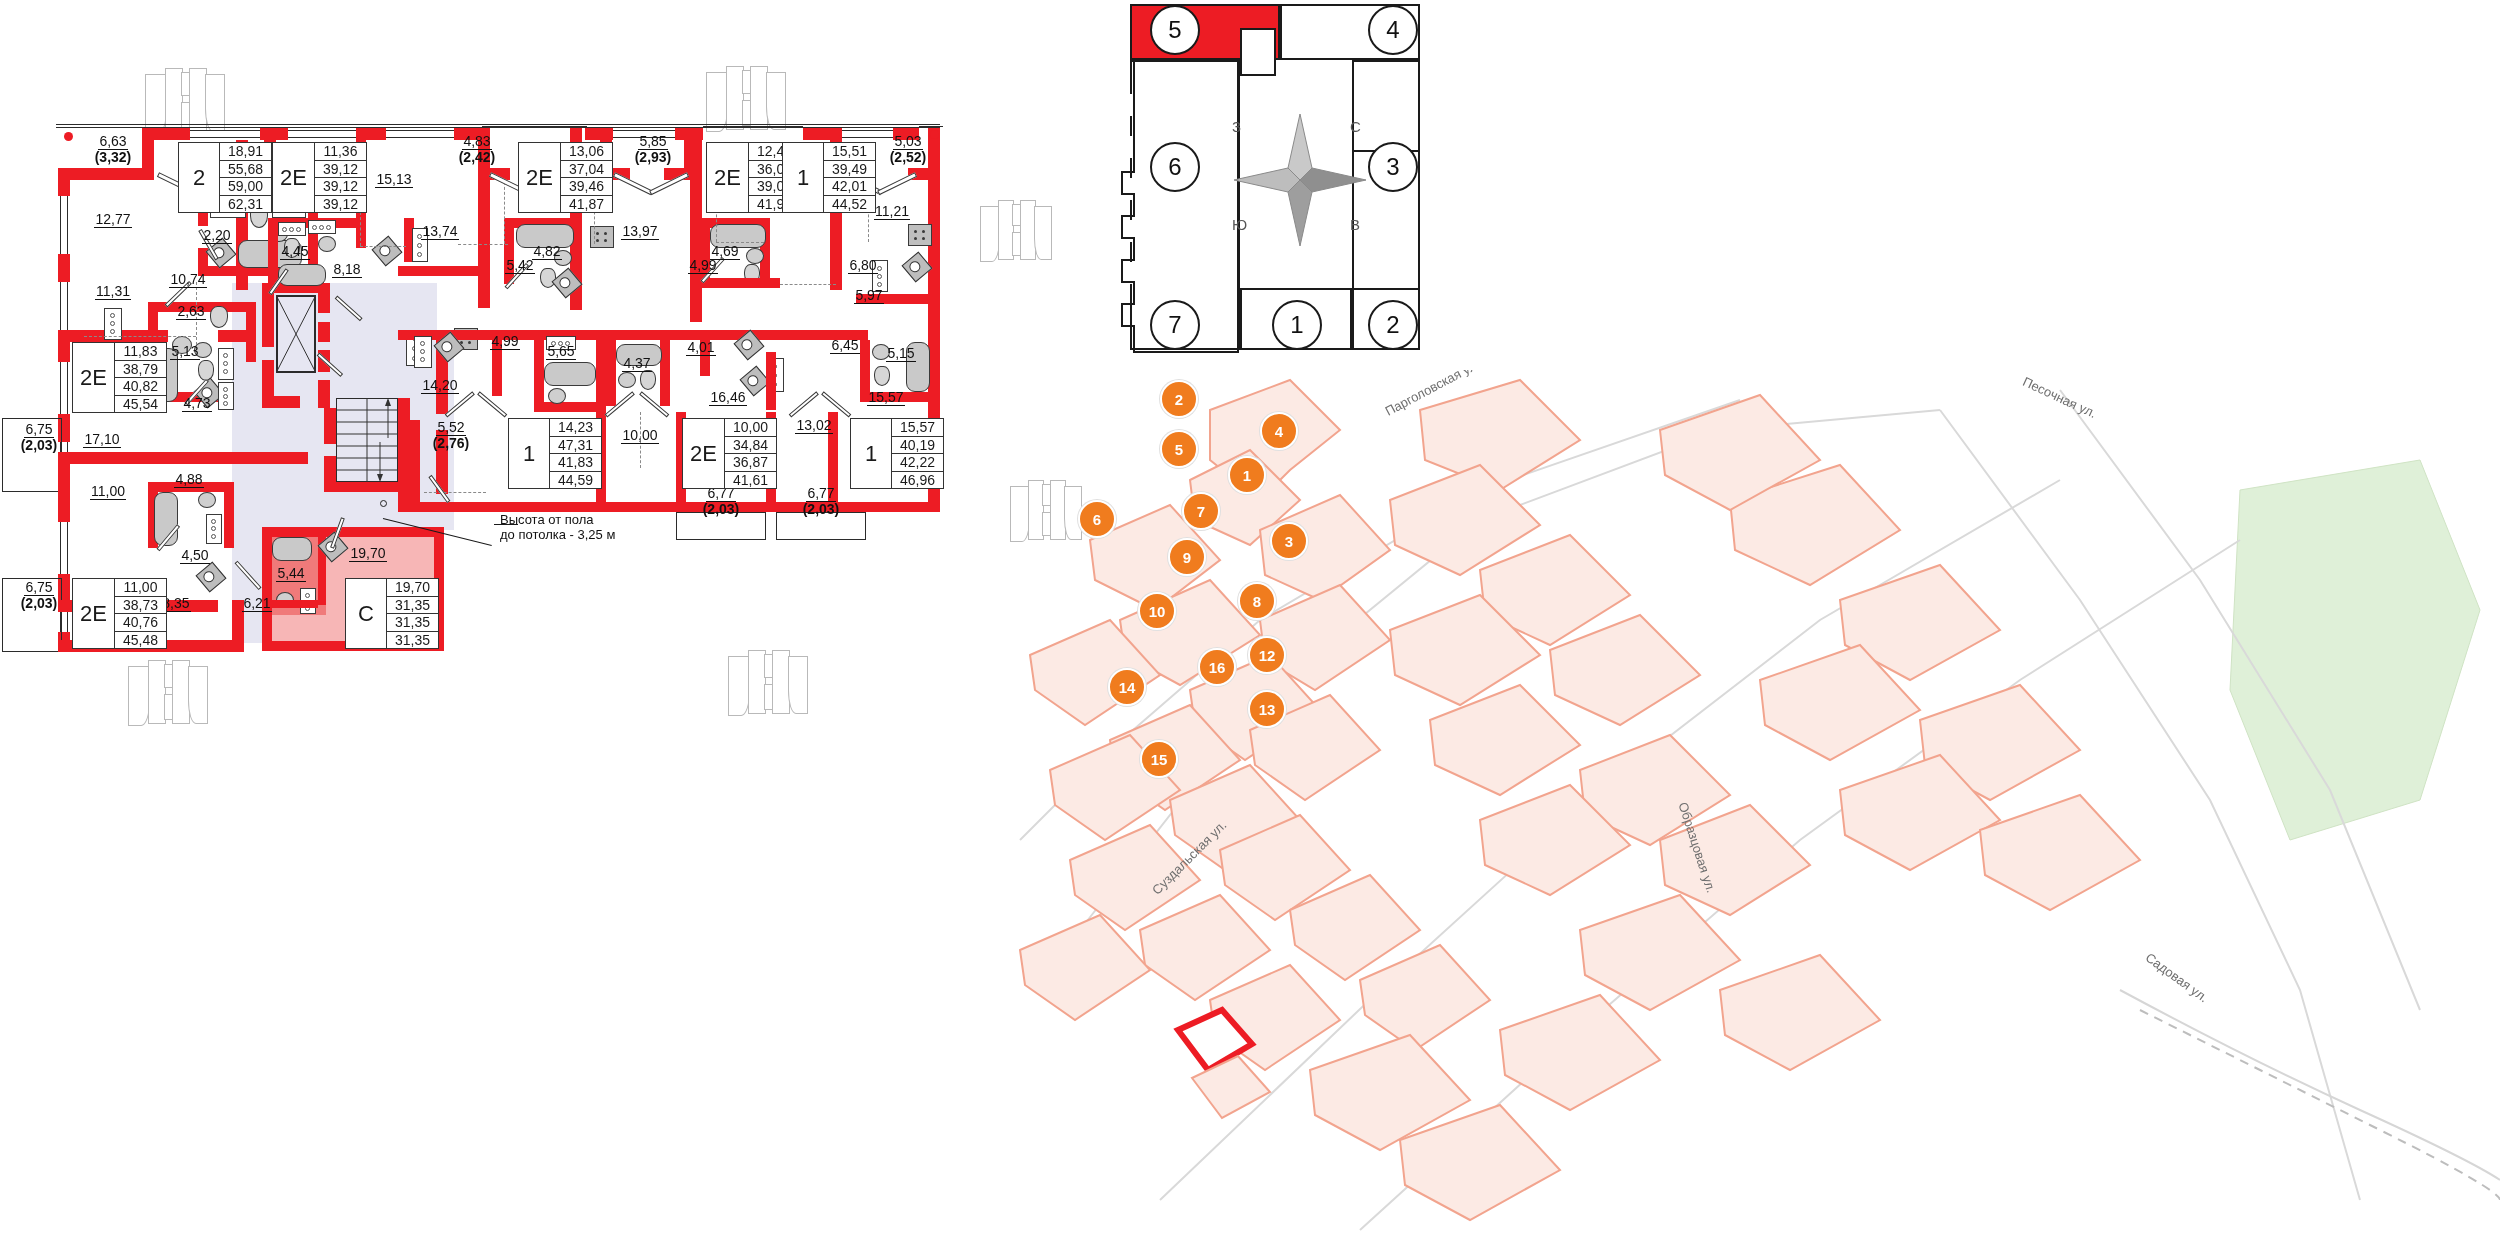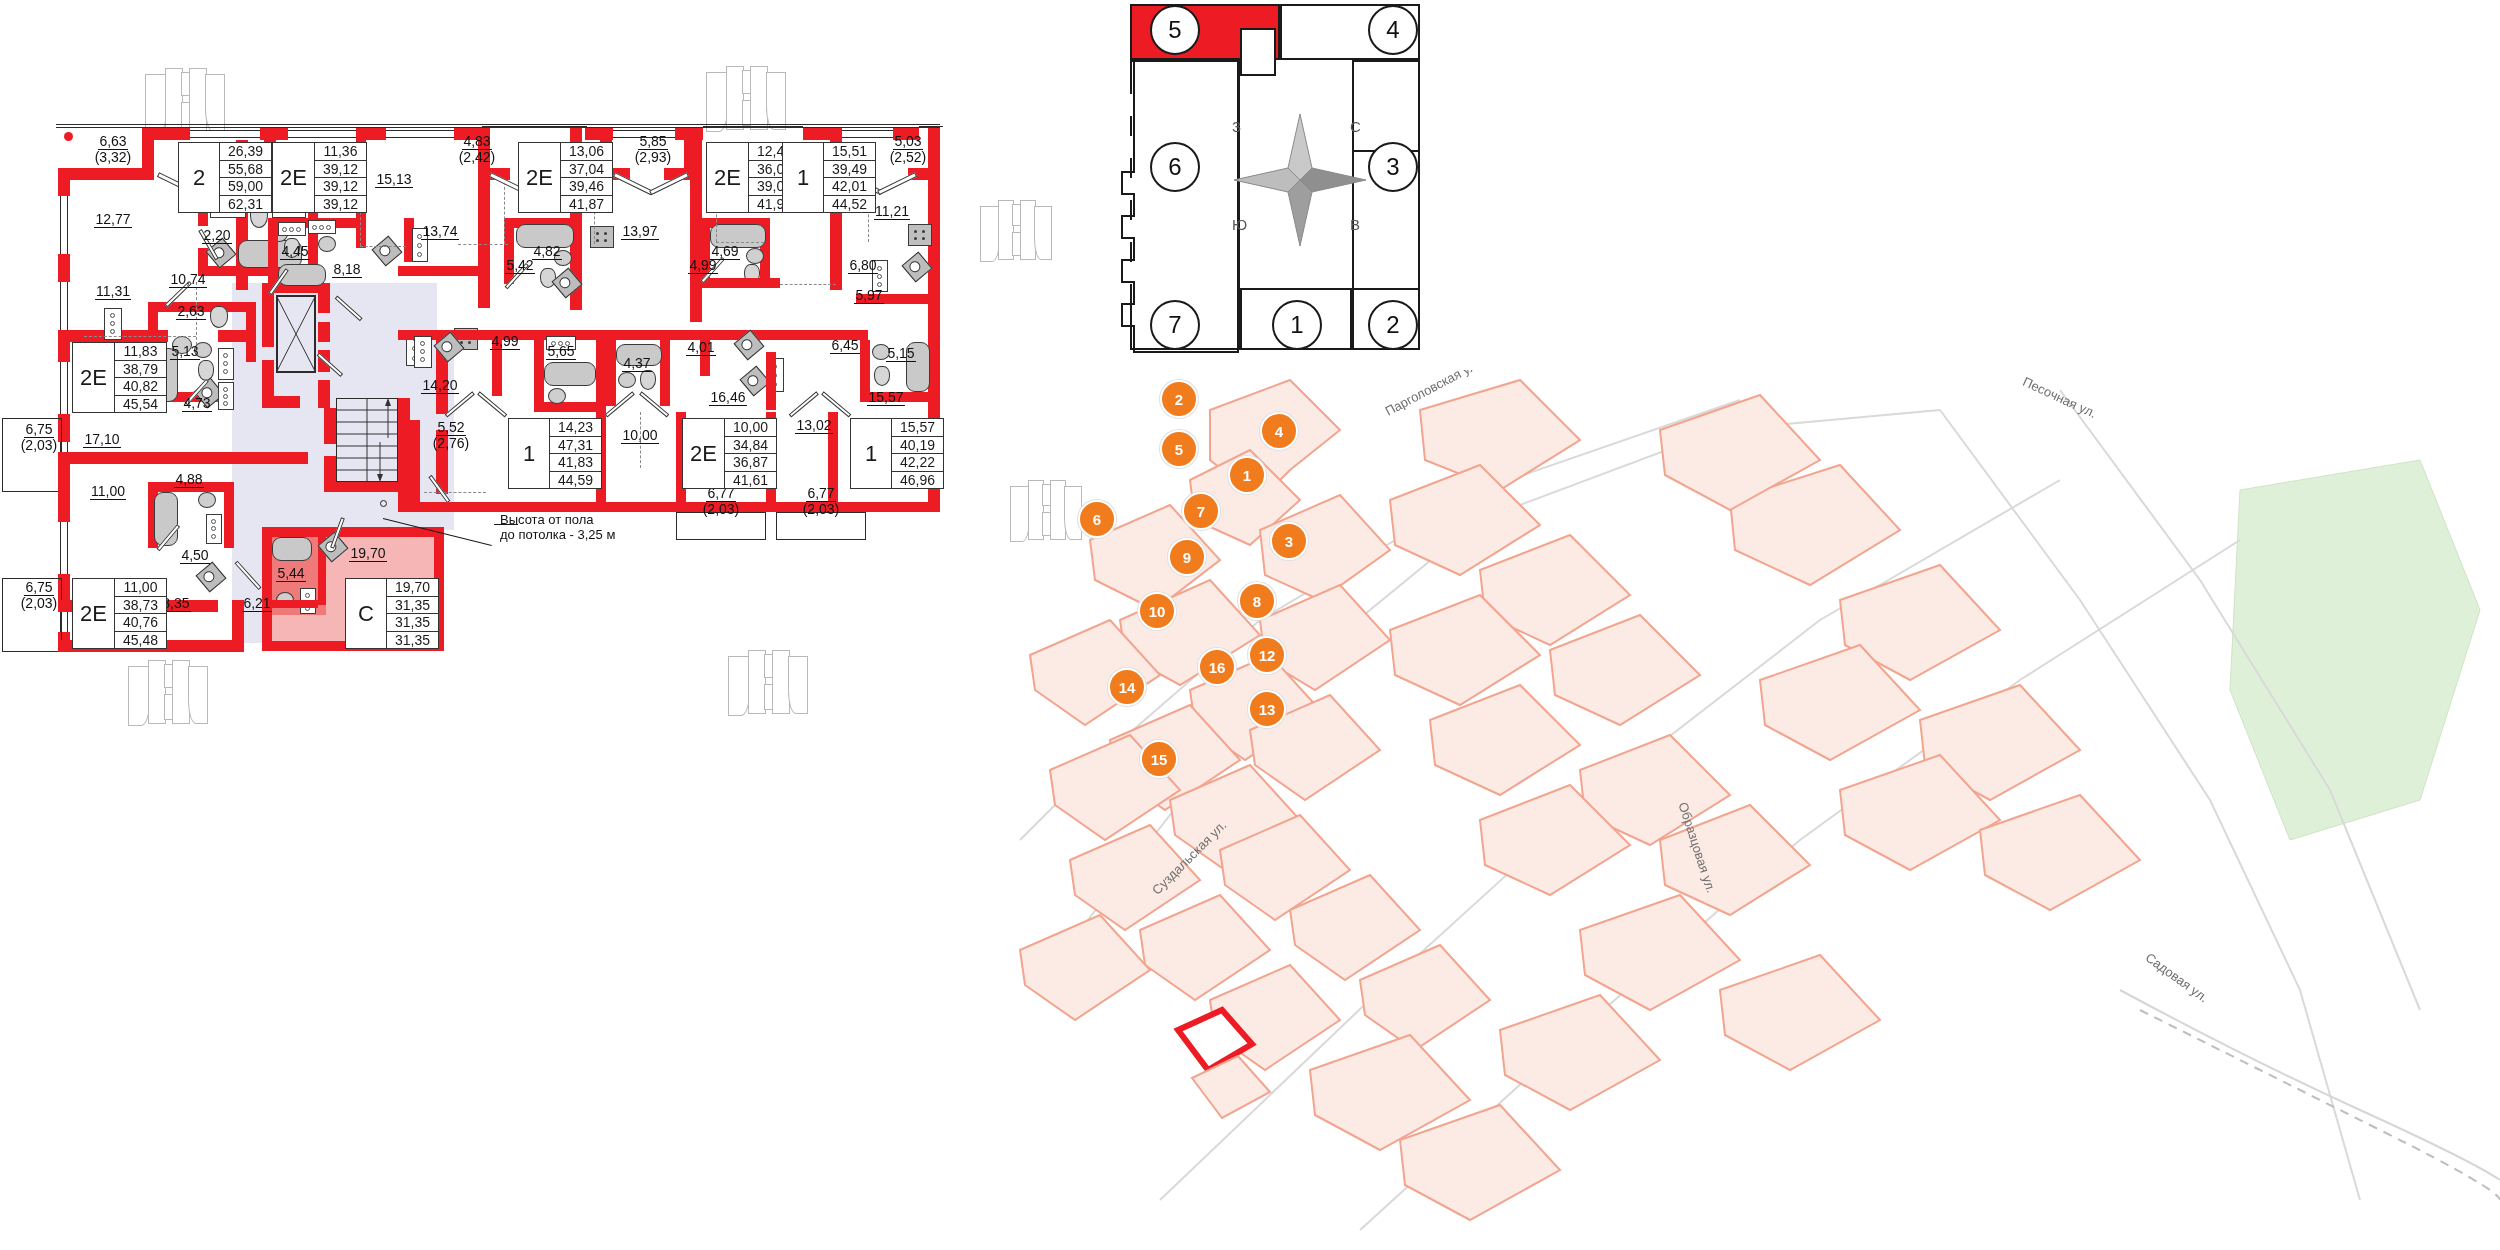--- a/index.html
+++ b/index.html
@@ -17,21 +17,21 @@
   .hall{position:absolute;background:#E6E6F2;}
   .sel{position:absolute;background:#F7B6B6;}
   .selstrong{position:absolute;background:#F07A7A;}
   .glass{position:absolute;background:#fff;border-top:1px solid #2b2b2b;border-bottom:1px solid #2b2b2b;box-sizing:border-box;}
   .glassv{position:absolute;background:#fff;border-left:1px solid #2b2b2b;border-right:1px solid #2b2b2b;box-sizing:border-box;}
 
   
   .area{position:absolute;font-size:14px;line-height:15px;text-align:center;
         white-space:nowrap;color:#111;}
   .area .n{border-bottom:1px solid #111;display:inline-block;padding:0 1px;}
-  .area .p{display:block;}
+  .area .p{display:block;font-weight:bold;}
 
   
   .spec{position:absolute;display:flex;border:1px solid #333;background:#fff;}
   .spec .t{display:flex;align-items:center;justify-content:center;
            font-size:22px;padding:0 7px;border-right:1px solid #333;min-width:26px;}
   .spec .vals{display:flex;flex-direction:column;}
   .spec .vals div{font-size:14px;line-height:14.5px;padding:1px 8px 1px 8px;
                   border-bottom:1px solid #333;text-align:center;white-space:nowrap;}
   .spec .vals div:last-child{border-bottom:none;}
 
@@ -634,21 +634,21 @@
     <div class="area" style="left:690px;top:486px;width:62px;">
       <span class="n">6,77</span>
       <span class="p">(2,03)</span></div>
     <div class="area" style="left:790px;top:486px;width:62px;">
       <span class="n">6,77</span>
       <span class="p">(2,03)</span></div>
 
     <div class="spec" style="left:178px;top:142px;">
       <div class="t">2</div>
       <div class="vals">
-        <div>26,39</div>
+        <div>18,91</div>
         <div>55,68</div>
         <div>59,00</div>
         <div>62,31</div>
       </div>
     </div>
 
     <div class="spec" style="left:272px;top:142px;">
       <div class="t">2Е</div>
       <div class="vals">
         <div>11,36</div>

